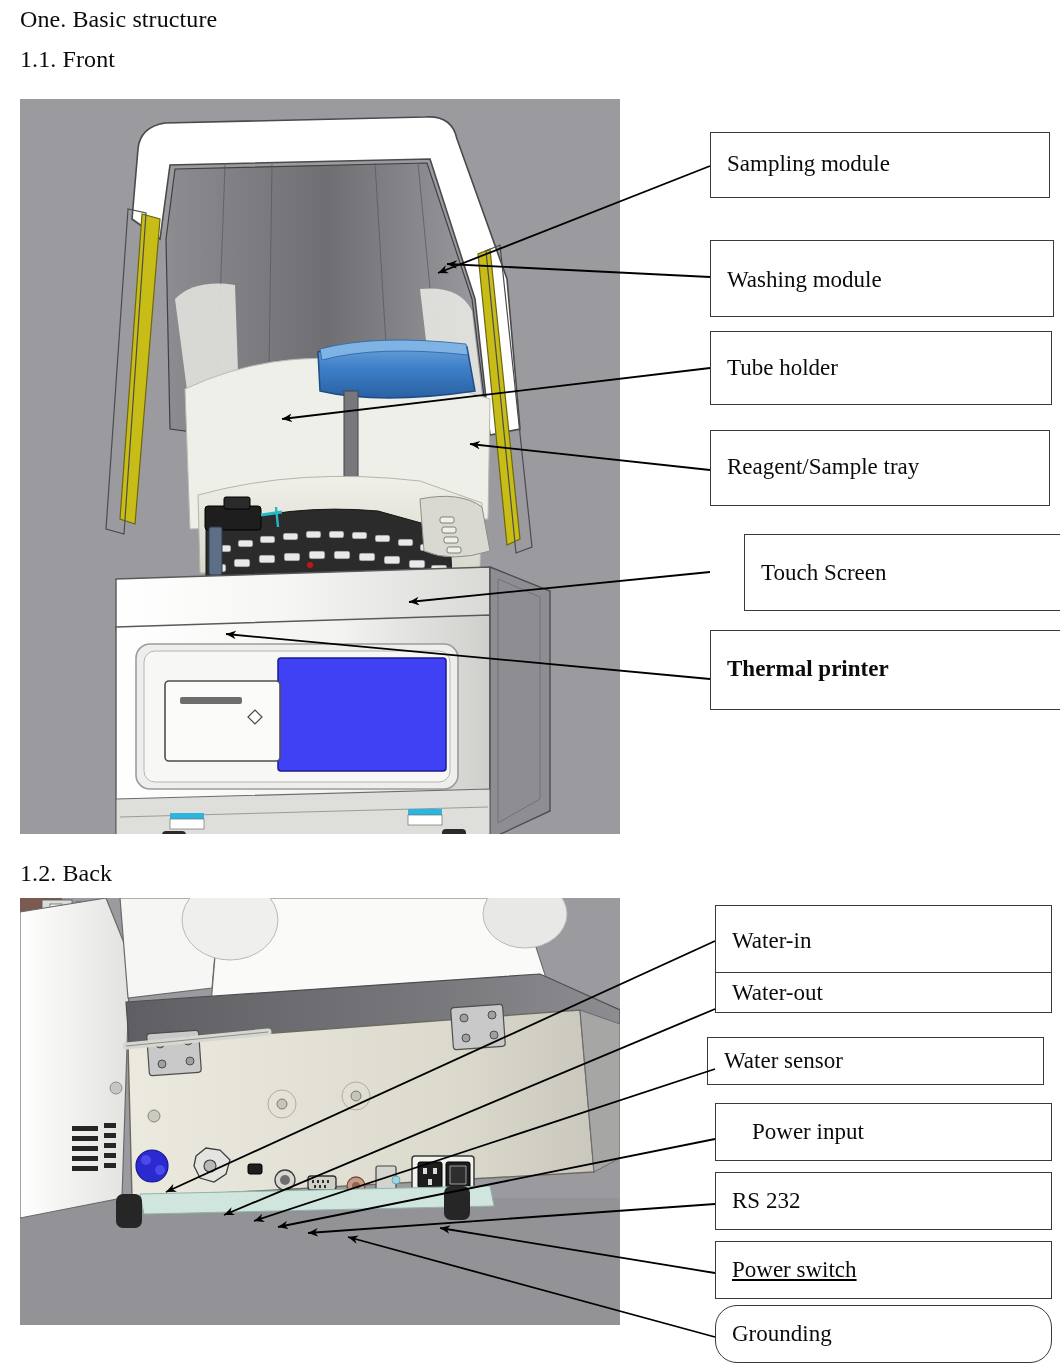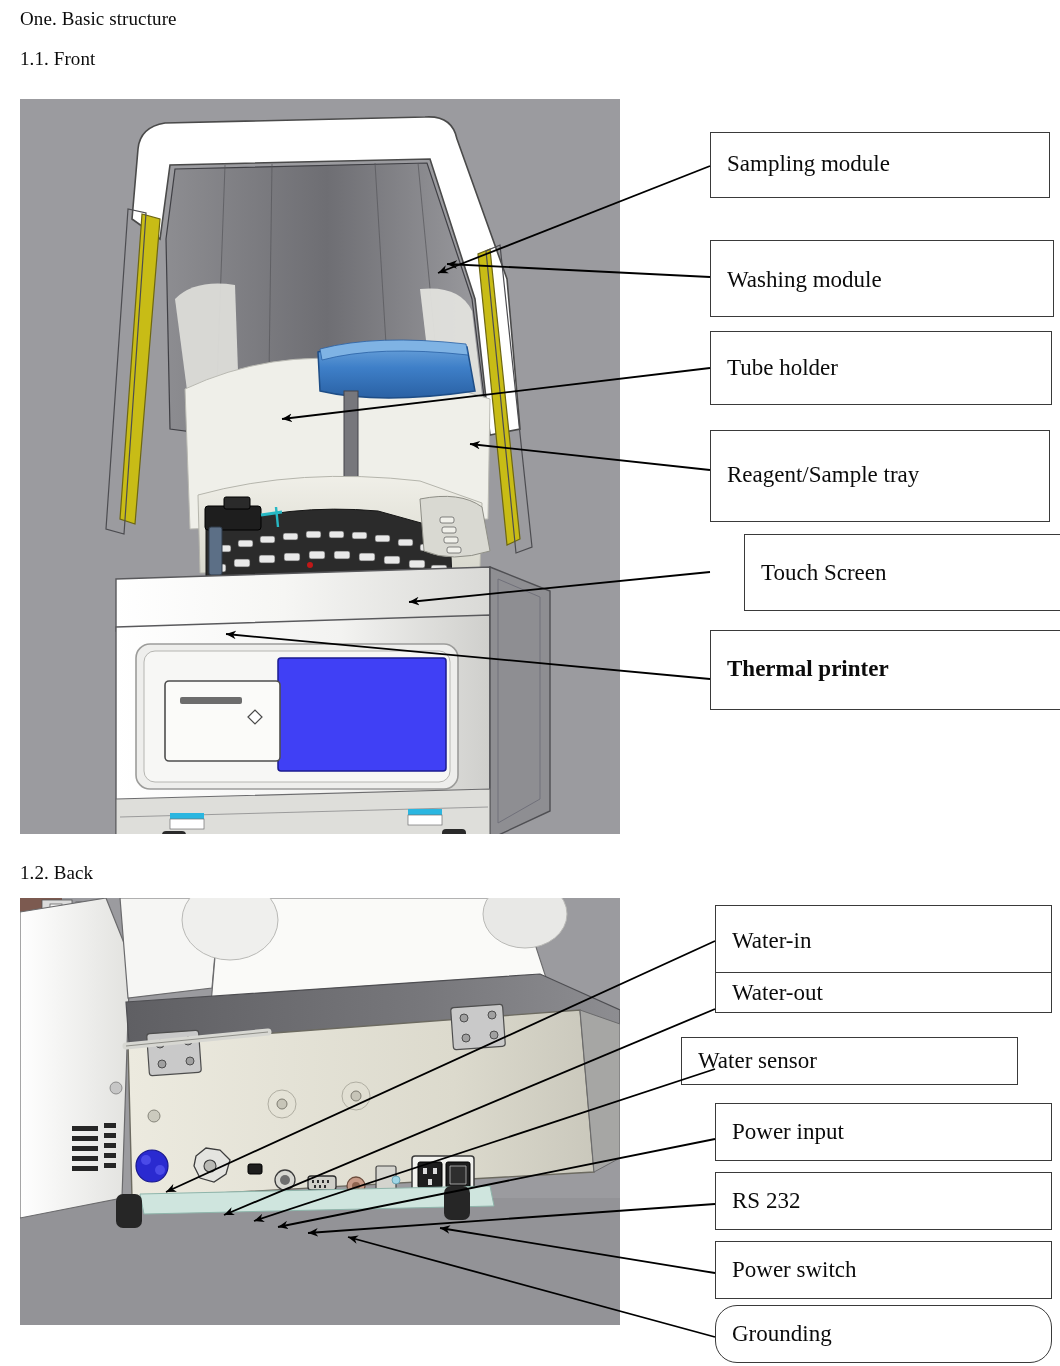--- a/index.html
+++ b/index.html
@@ -19,21 +19,21 @@
   .page {
     position: absolute;
     left: 0; top: 0;
     width: 1060px;
     height: 1366px;
   }
 
   
   .heading {
     position: absolute;
-    font-size: 19px;
+    font-size: 24px;
     line-height: 22px;
     letter-spacing: 0.1px;
     white-space: nowrap;
     color: #0b0b0b;
   }
   #h-section   { left: 20px; top: 8px;   }
   #h-front     { left: 20px; top: 48px;  }
   #h-back      { left: 20px; top: 862px; }
 
   
@@ -85,21 +85,21 @@
   #c-tray     .txt { margin-top: -2px; }
   #c-screen   .txt { margin-top: 0px; }
   #c-printer  .txt { margin-top: -2px; }
 
   
   #c-waterin   { left: 715px; top: 905px;  width: 337px; height: 58px; }
   #c-waterout  { left: 715px; top: 972px;  width: 337px; height: 55px; }
   #c-watersens { left: 715px; top: 1037px; width: 337px; height: 55px; }
   #c-powerin   { left: 715px; top: 1103px; width: 337px; height: 58px; }
   #c-rs232     { left: 715px; top: 1172px; width: 337px; height: 58px; }
-  #c-powersw   { left: 715px; top: 1241px; width: 337px; height: 58px; }
+  #c-powersw   { left: 715px; top: 1241px; width: 337px; height: 58px; text-decoration: underline; }
   #c-ground    { left: 715px; top: 1305px; width: 337px; height: 58px; }
 
   
   #leaders {
     position: absolute;
     left: 0; top: 0;
     width: 1060px;
     height: 1366px;
     pointer-events: none;
   }
@@ -403,40 +403,40 @@
 
   <div class="callout" id="c-sampling" style="left: 710px; top: 132px; width: 340px; height: 66px;">
     <span class="txt">Sampling module</span>
   </div>
   <div class="callout" id="c-tube" style="left: 710px; top: 331px; width: 342px; height: 74px;">
     <span class="txt">Tube holder</span>
   </div>
   <div class="callout" id="c-washing" style="left: 710px; top: 240px; width: 344px; height: 77px;">
     <span class="txt">Washing module</span>
   </div>
-  <div class="callout" id="c-tray" style="left: 710px; top: 430px; width: 340px; height: 92px; text-align: center;">
+  <div class="callout" id="c-tray" style="left: 710px; top: 430px; width: 340px; height: 76px; text-align: center;">
     <span class="txt">Reagent/Sample tray</span>
   </div>
   <div class="callout" id="c-screen" style="left: 744px; top: 534px; width: 340px; height: 77px; align-items: flex-end;">
     <span class="txt">Touch Screen</span>
   </div>
   <div class="callout" id="c-printer" style="left: 710px; top: 630px; width: 384px; height: 80px; font-weight: bold;">
     <span class="txt">Thermal printer</span>
   </div>
 
   <div class="callout" id="c-waterin" style="left: 715px; top: 905px; width: 337px; height: 72px;">
     <span class="txt">Water-in</span>
   </div>
   <div class="callout" id="c-waterout" style="left: 715px; top: 972px; width: 337px; height: 41px;">
     <span class="txt">Water-out</span>
   </div>
-  <div class="callout" id="c-watersens" style="left: 681px; top: 1037px; width: 337px; height: 48px;">
+  <div class="callout" id="c-watersens" style="left: 707px; top: 1037px; width: 337px; height: 48px;">
     <span class="txt">Water sensor</span>
   </div>
-  <div class="callout" id="c-powerin" style="left: 715px; top: 1103px; width: 337px; height: 58px;">
+  <div class="callout" id="c-powerin" style="left: 715px; top: 1103px; width: 337px; height: 58px; padding-left: 20px;">
     <span class="txt">Power input</span>
   </div>
   <div class="callout" id="c-rs232" style="left: 715px; top: 1172px; width: 337px; height: 58px;">
     <span class="txt">RS 232</span>
   </div>
   <div class="callout" id="c-powersw" style="left: 715px; top: 1241px; width: 337px; height: 58px;">
     <span class="txt">Power switch</span>
   </div>
   <div class="callout" id="c-ground" style="left: 715px; top: 1305px; width: 337px; height: 58px; border-radius: 22px;">
     <span class="txt">Grounding</span>

